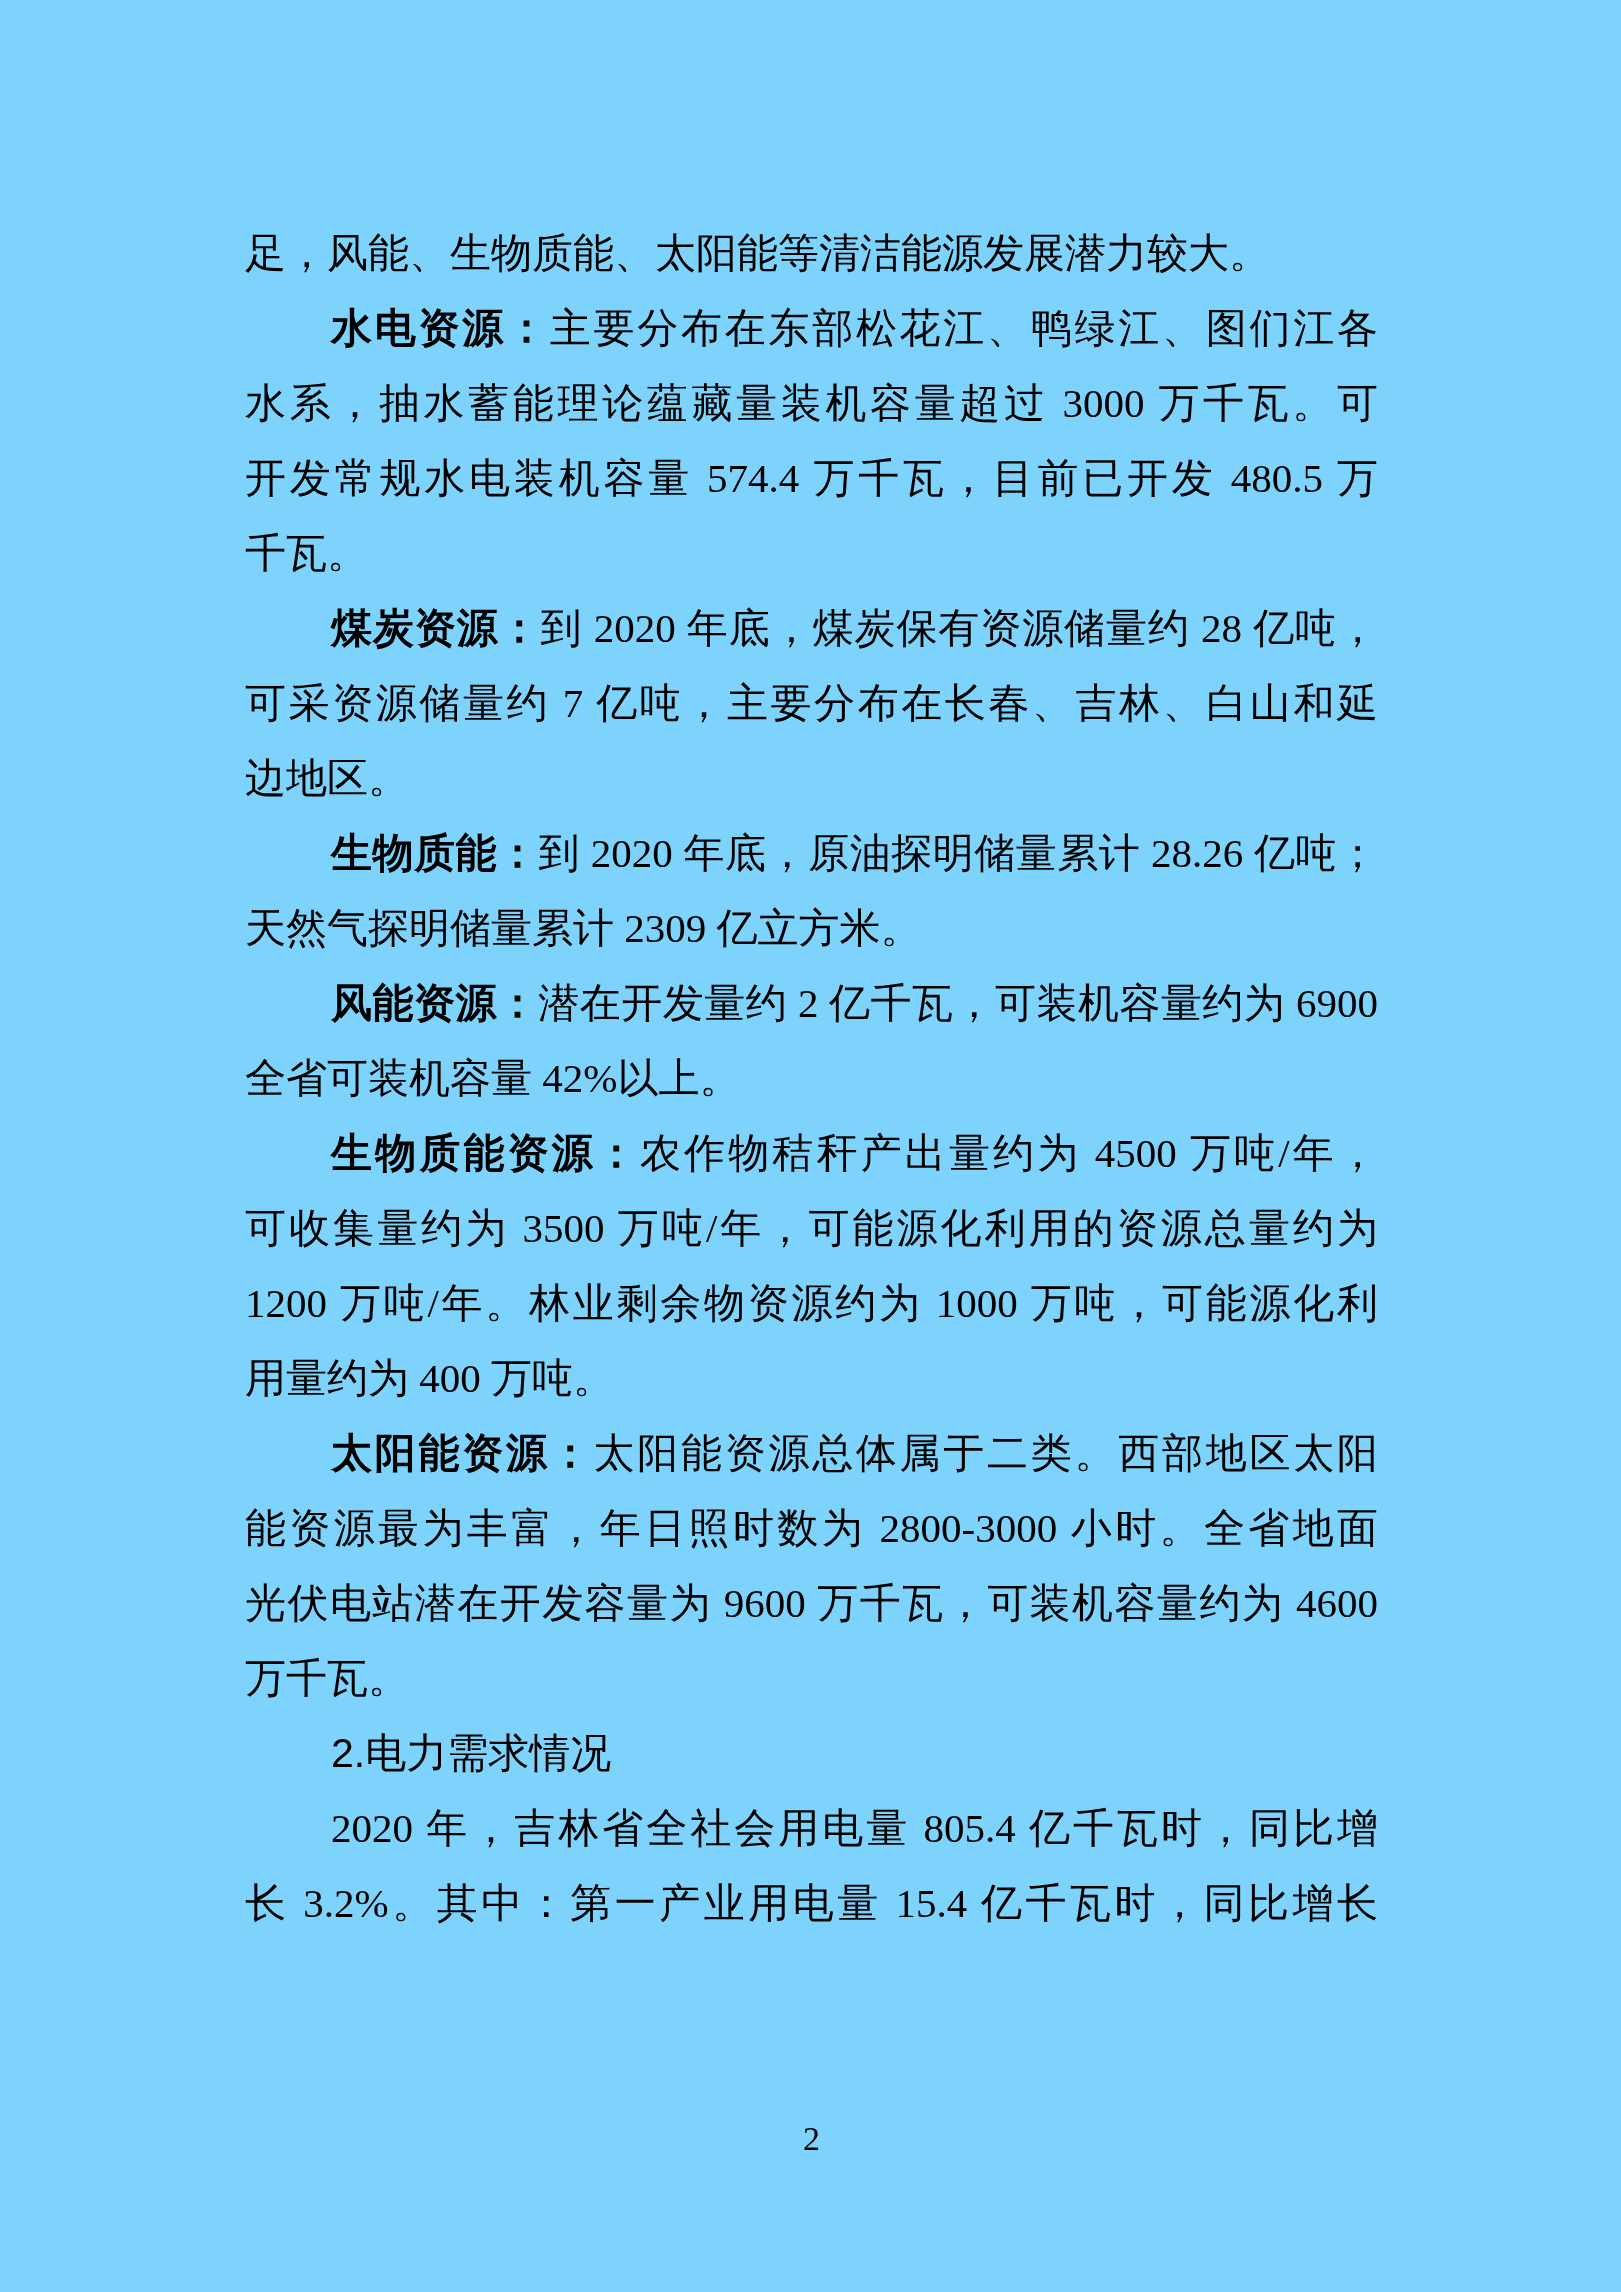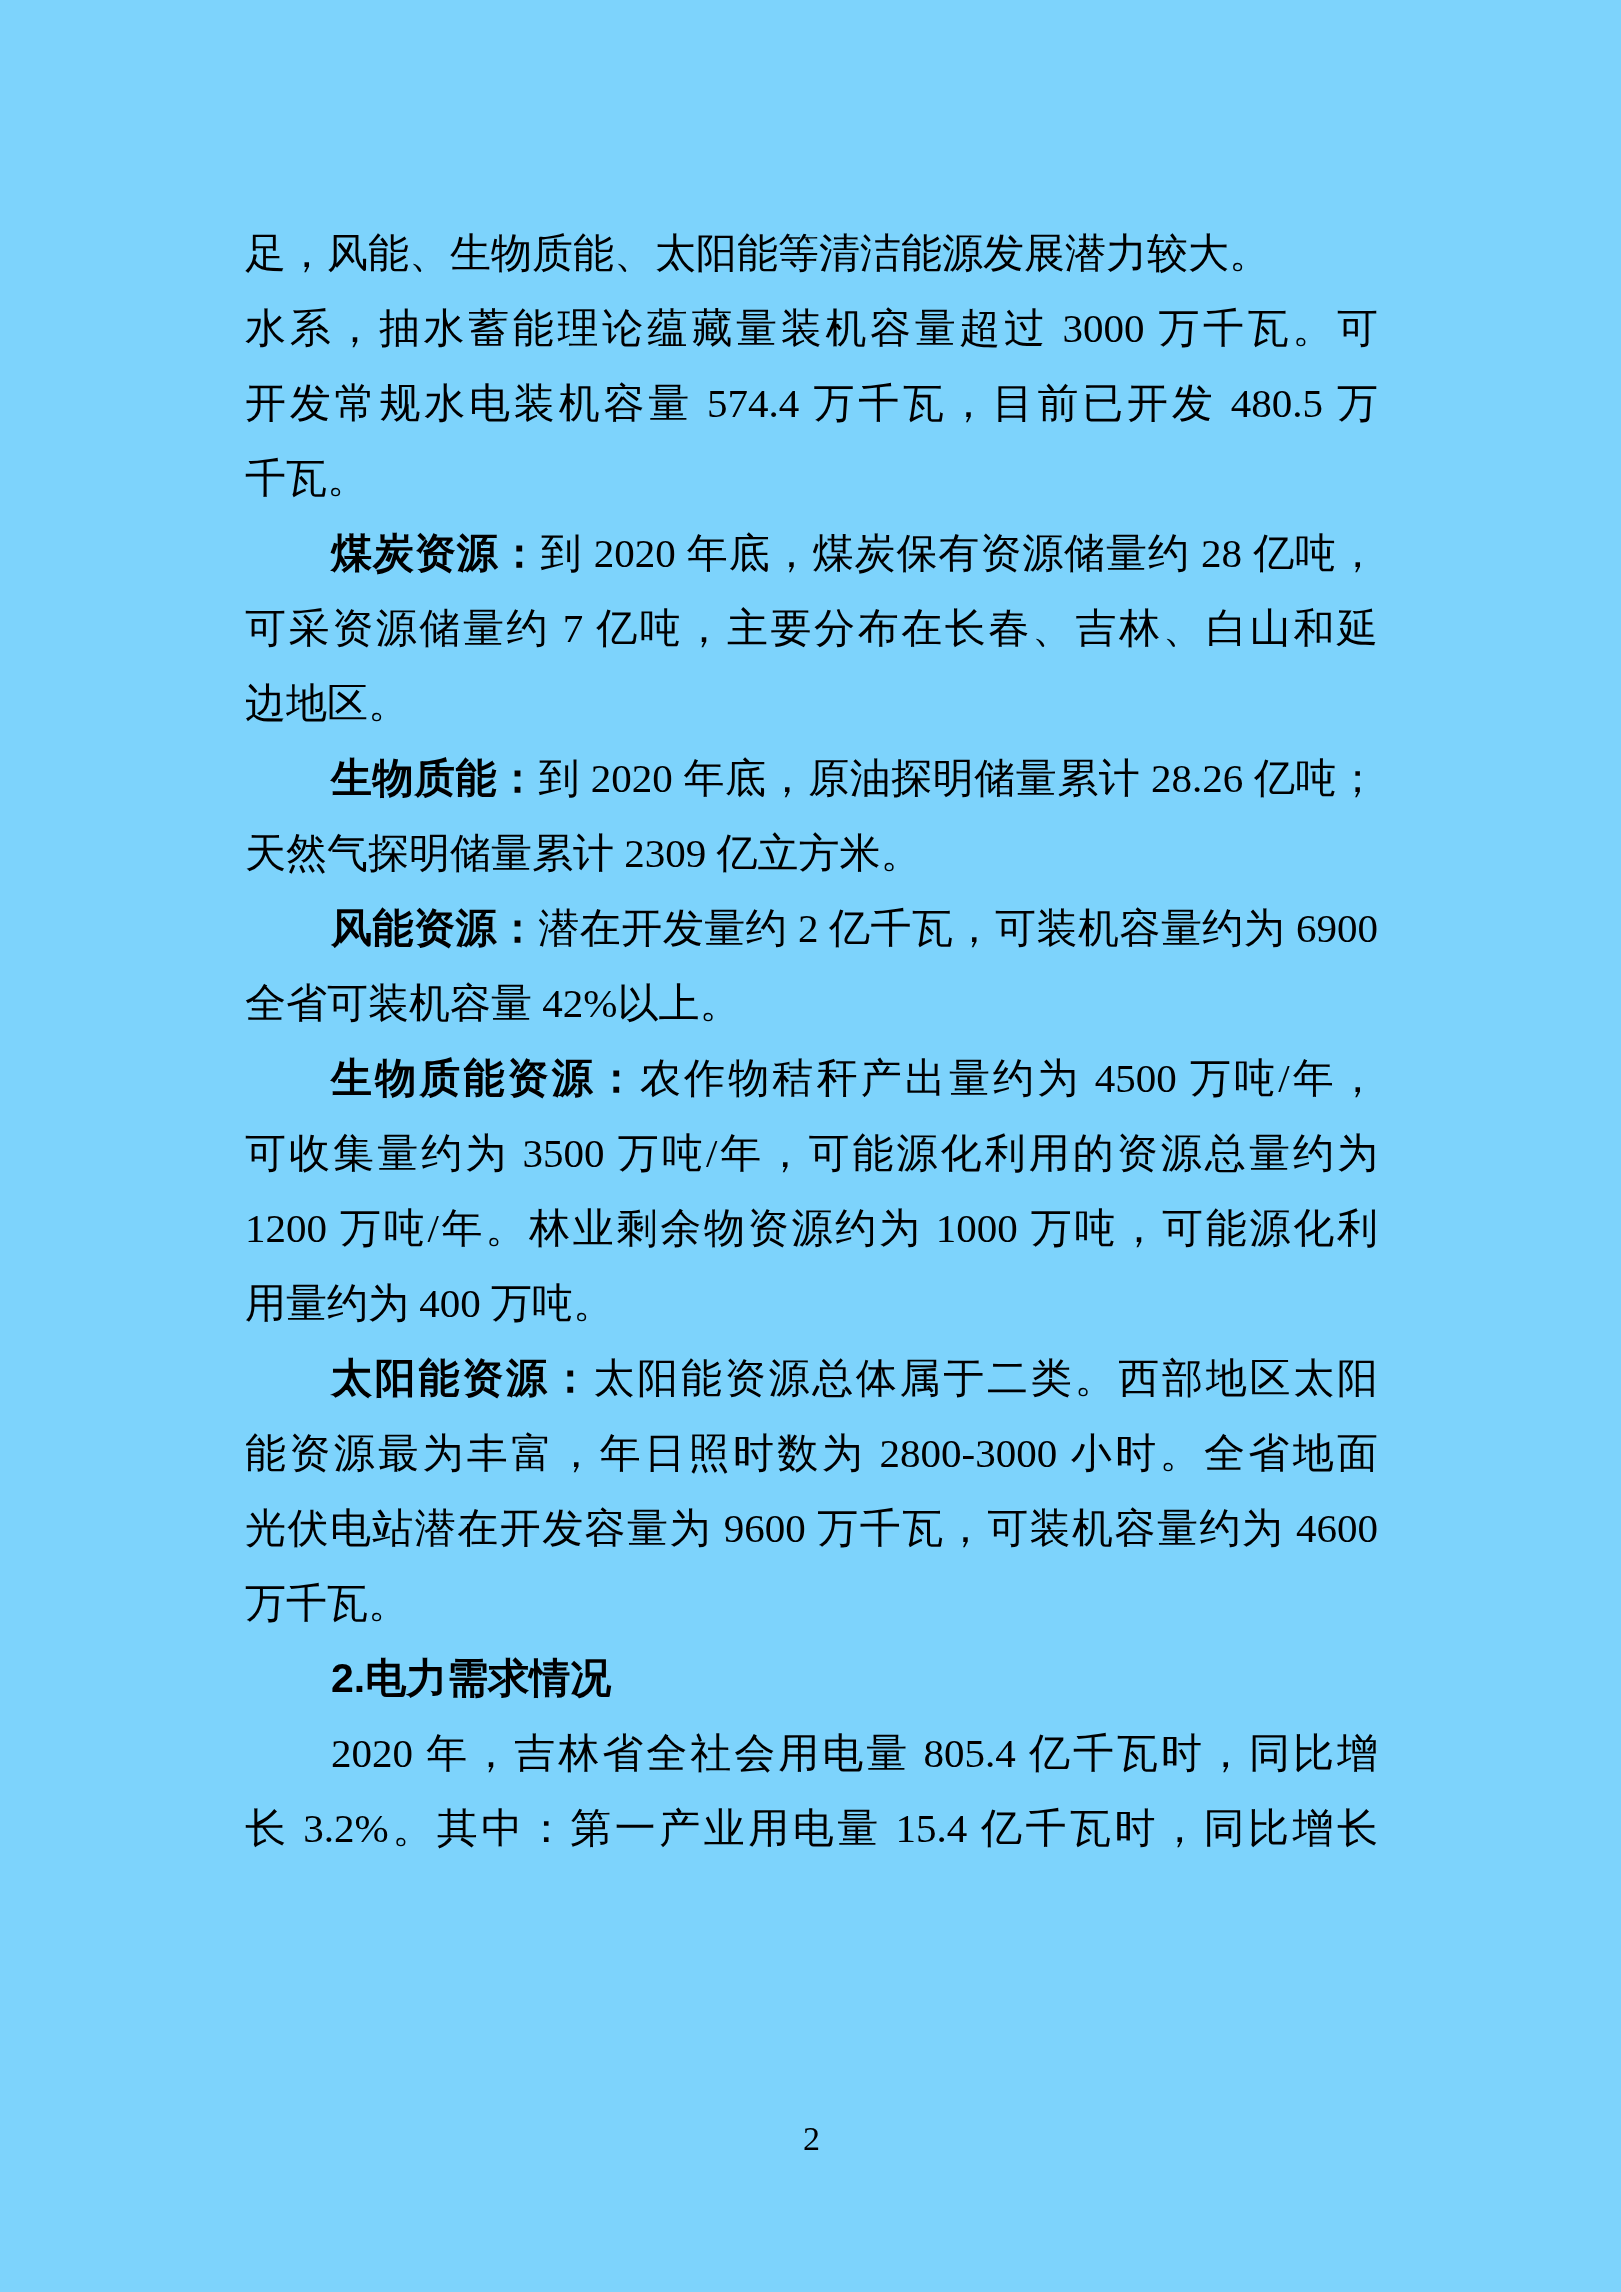--- a/index.html
+++ b/index.html
@@ -42,21 +42,21 @@
     text-align-last: justify;
   }
   .line.ind {
     padding-left: 86px;
   }
   .lead {
     font-weight: 700;
     font-family: "Liberation Sans", "DejaVu Sans", sans-serif;
   }
   .heading {
-    font-weight: 700;
+    font-weight: 400;
     font-family: "Liberation Sans", "DejaVu Sans", sans-serif;
   }
   .page-number {
     position: absolute;
     left: 245px;
     top: 2117px;
     width: 1133px;
     text-align: center;
     font-size: 34px;
     line-height: 43px;
@@ -65,20 +65,21 @@
 </style>
 </head>
 <body>
 
 <div class="doc-page">
 
   <div class="text-block">
 
     <div class="line"><span>足，风能、生物质能、太阳能等清洁能源发展潜力较大。</span></div>
 
+    <div class="line ind just"><span class="lead">水电资源：</span><span>主要分布在东部松花江、鸭绿江、图们江各</span></div>
 
     <div class="line just"><span>水系，抽水蓄能理论蕴藏量装机容量超过 3000 万千瓦。可</span></div>
 
     <div class="line just"><span>开发常规水电装机容量 574.4 万千瓦，目前已开发 480.5 万</span></div>
 
     <div class="line"><span>千瓦。</span></div>
 
     <div class="line ind just"><span class="lead">煤炭资源：</span><span>到 2020 年底，煤炭保有资源储量约 28 亿吨，</span></div>
 
     <div class="line just"><span>可采资源储量约 7 亿吨，主要分布在长春、吉林、白山和延</span></div>

